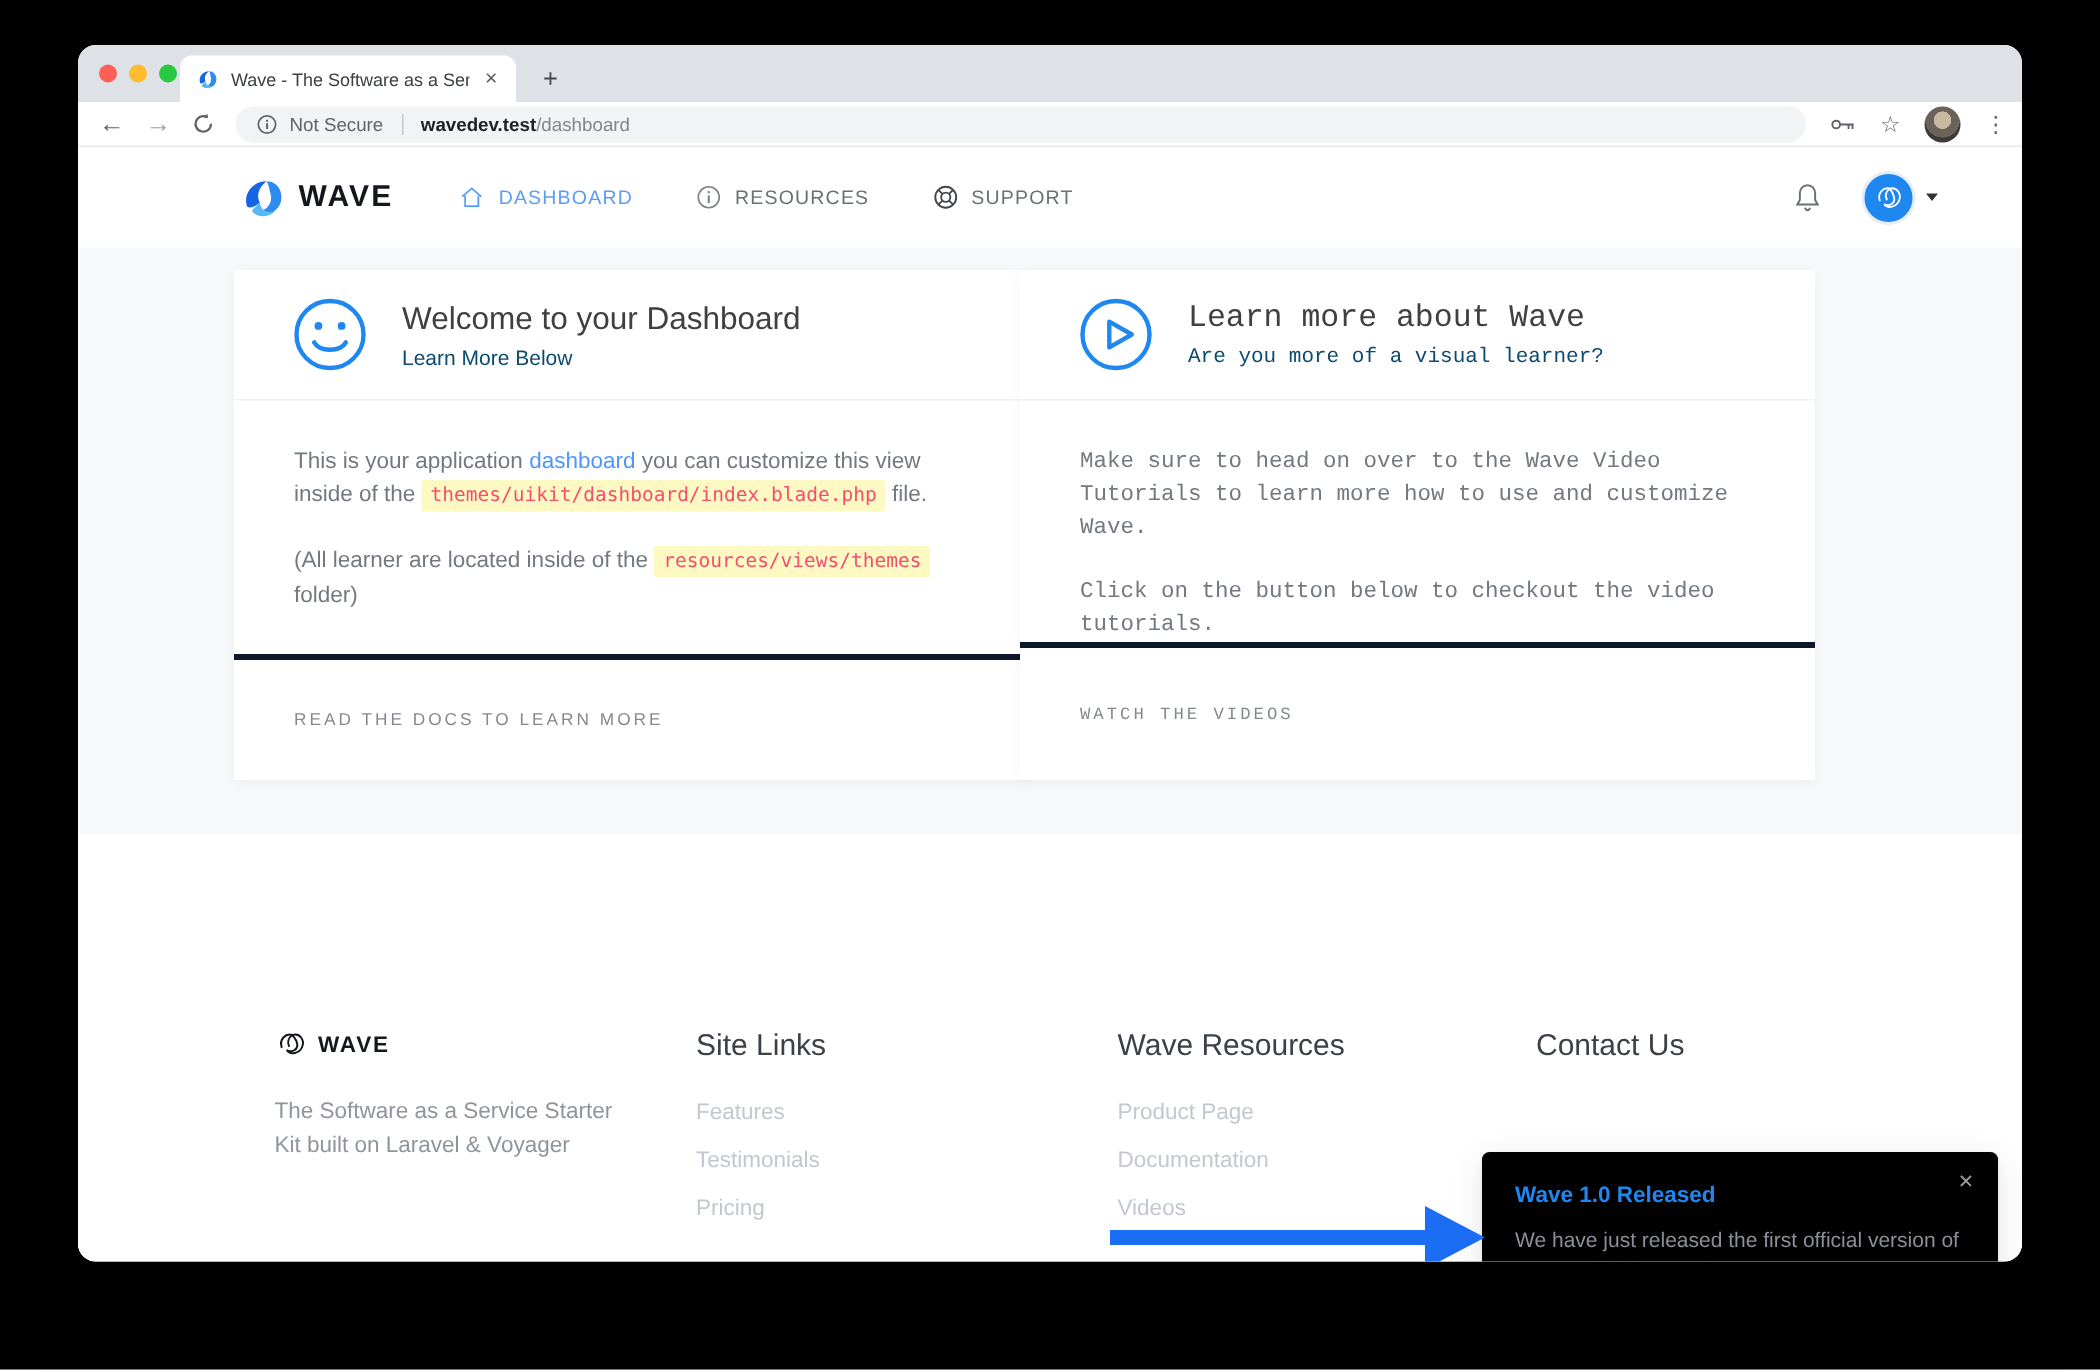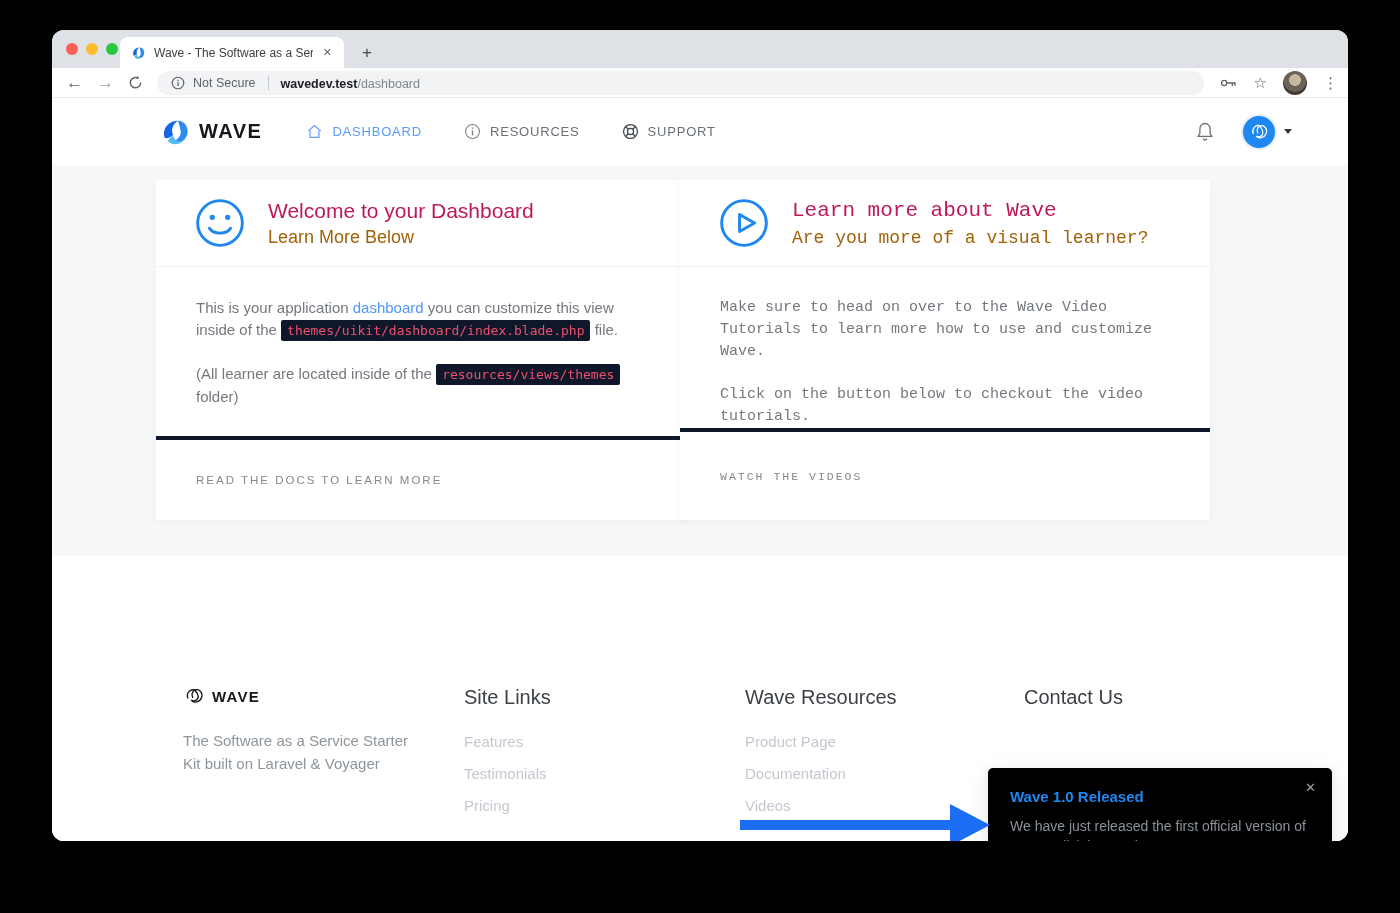--- a/index.html
+++ b/index.html
@@ -141,35 +141,35 @@
   }
   .card.left { left: 104px; }
   .card.right { left: 628px; font-family: Liberation Mono, monospace; }
   .card-header {
     height: 87px;
     display: flex; align-items: center;
     padding: 0 40px 0 38px;
     gap: 22px;
     border-bottom: 1px solid #f0f1f3;
   }
-  .card-title { font-size: 21px; color: #be185d; font-weight: normal; line-height: 1.25; }
-  .card-subtitle { font-size: 18px; color: #a16207; margin-top: 3px; }
+  .card-title { font-size: 21px; color: #404040; font-weight: normal; line-height: 1.25; }
+  .card-subtitle { font-size: 14px; color: #0c4a6e; margin-top: 3px; }
   .card-body {
     flex: 1;
     padding: 30px 40px 0 40px;
     font-size: 15px; color: #74797f;
     line-height: 22px;
   }
   .card-body p + p { margin-top: 21px; }
   .inline-link { color: #4e97fb; cursor: pointer; text-decoration: none; }
   .inline-code {
     font-family: "DejaVu Sans Mono", monospace;
     font-size: 13px;
     color: #f0506e;
-    background: #0f172a;
+    background: #fef9c3;
     padding: 3px 6px;
     border-radius: 2px;
     white-space: nowrap;
   }
   .card-footer {
     border-top: 4px solid #0f172a;
     display: flex; align-items: center;
     padding: 0 40px;
   }
   .card.left .card-footer { height: 84px; }

